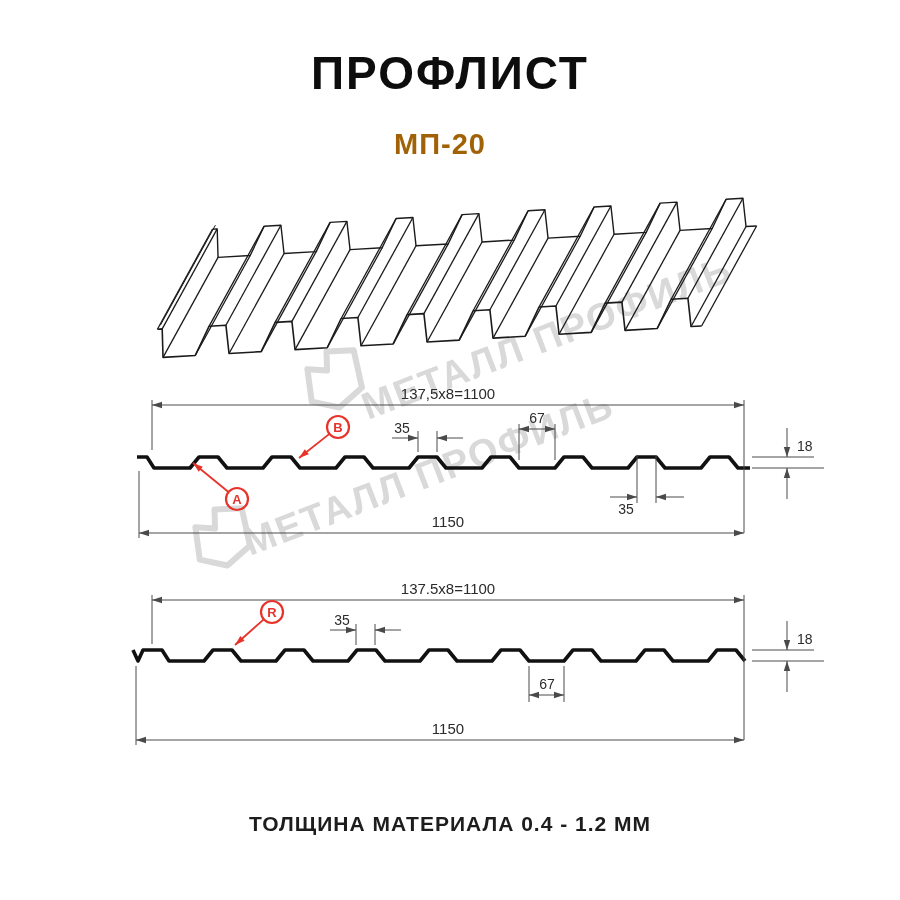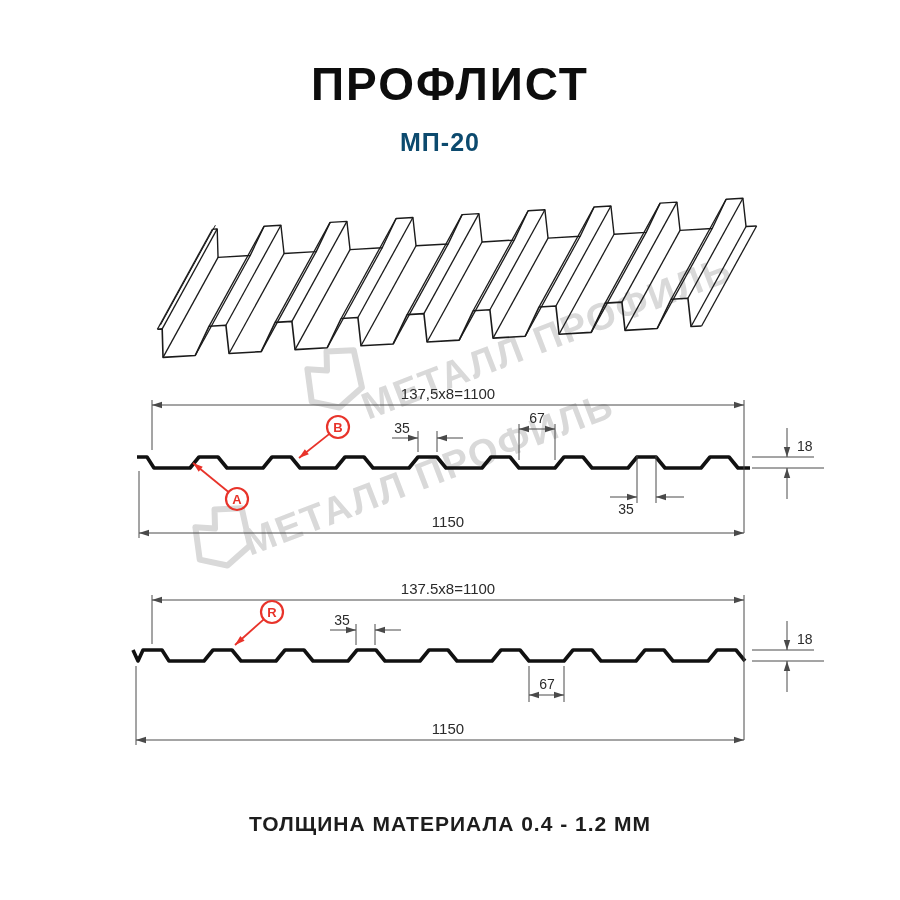--- a/index.html
+++ b/index.html
@@ -1,21 +1,21 @@
 <!DOCTYPE html>
 <html><head>
 <meta charset="utf-8">
 <style>
   html,body{margin:0;padding:0;background:#fff;}
   .page{position:relative;width:900px;height:900px;background:#ffffff;overflow:hidden;
         font-family:"Liberation Sans", sans-serif;}
-  .title{position:absolute;left:0;top:57px;width:900px;text-align:center;
+  .title{position:absolute;left:0;top:46px;width:900px;text-align:center;
          font-size:46px;font-weight:800;letter-spacing:2px;color:#0d0d0d;}
   .subtitle{position:absolute;left:0;top:128px;width:880px;text-align:center;
-         font-size:25px;font-weight:600;letter-spacing:1px;color:#0c4a6e;}
+         font-size:29px;font-weight:600;letter-spacing:1px;color:#a16207;}
   .footer{position:absolute;left:0;top:812px;width:900px;text-align:center;
          font-size:21px;font-weight:600;letter-spacing:1px;color:#1d1d1d;}
   svg{position:absolute;left:0;top:0;}
   svg text{font-family:"Liberation Sans", sans-serif;}
 </style>
 </head>
 <body>
 
 <div class="page">
   <div class="title">ПРОФЛИСТ</div>

